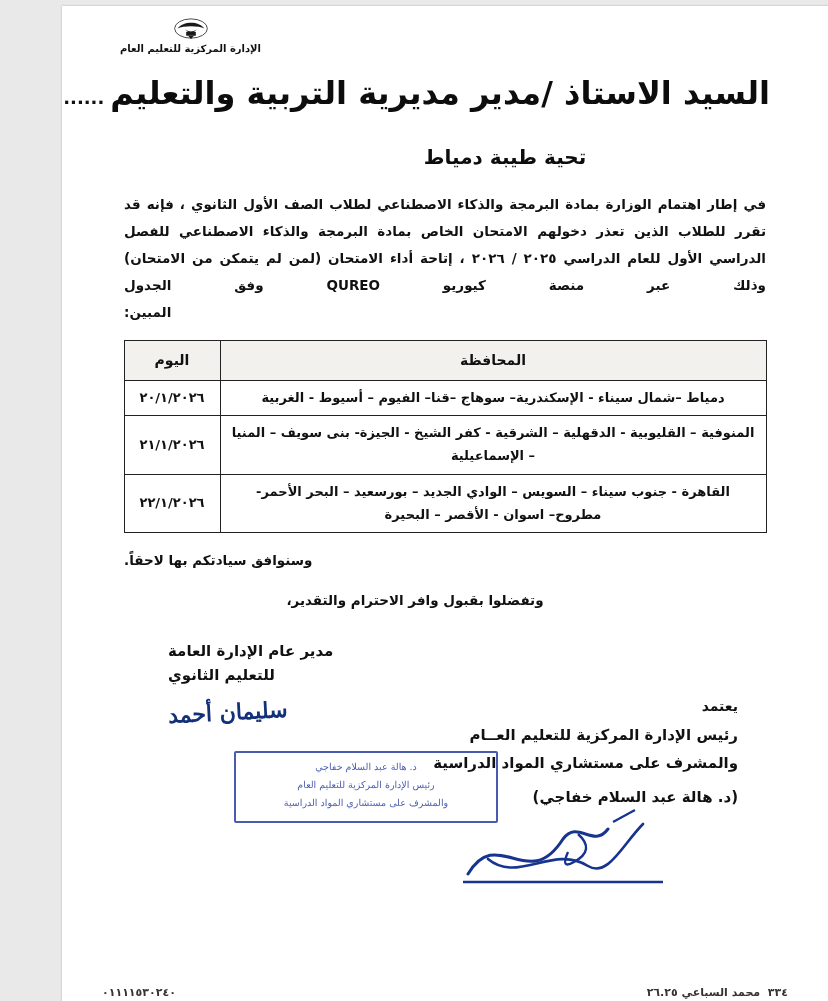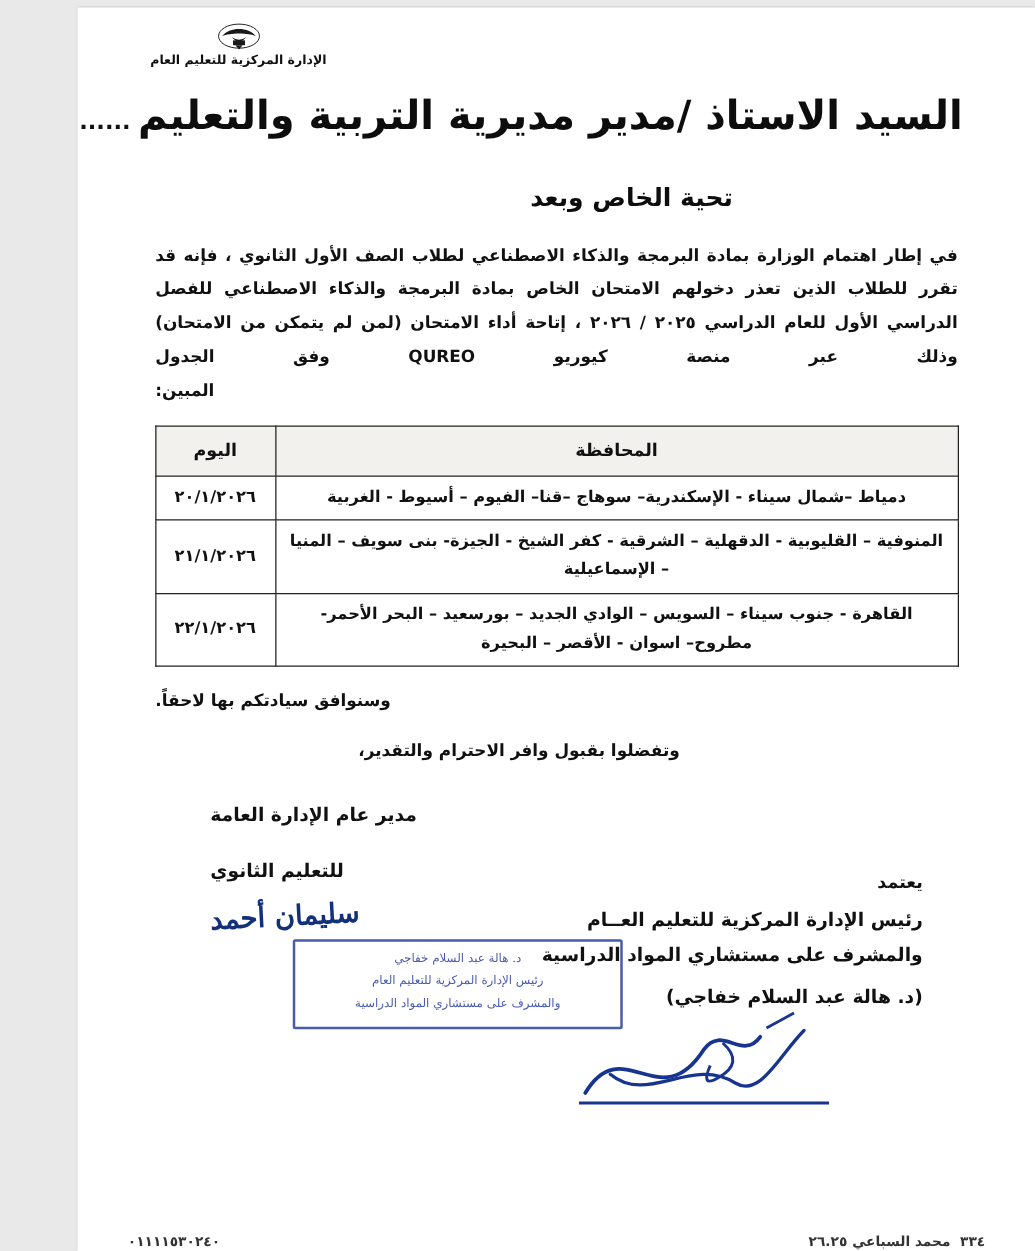--- a/index.html
+++ b/index.html
@@ -169,21 +169,21 @@
   
   .sig-right {
     margin: 26px 70px 0 0;
     text-align: left;
     padding-left: 78px;
     font-size: 15px;
     font-weight: bold;
     line-height: 1.6;
     color: #111;
   }
-  .sig-right .l2 { display: block; margin-top: 21px; }
+  .sig-right .l2 { display: block; }
 
   .signature-script {
     margin-top: 8px;
     font-family: "DejaVu Serif", serif;
     font-size: 22px;
     color: #12317a;
     transform: rotate(-3deg);
     display: inline-block;
     letter-spacing: 1px;
   }
@@ -277,21 +277,21 @@
         <div class="letterhead-text">الإدارة المركزية للتعليم العام</div>
       </div>
     </div>
 
     <div class="title-row">
       <div class="title-main">السيد الاستاذ /مدير مديرية التربية والتعليم</div>
       <div class="title-dots">.........</div>
       <div class="title-sub-paren">( جميع المديريات )</div>
     </div>
 
-    <div class="greeting">تحية الخاص وبعد</div>
+    <div class="greeting">تحية طيبة دمياط</div>
 
     <div class="body-par">
       <span>في إطار اهتمام الوزارة بمادة البرمجة والذكاء الاصطناعي لطلاب الصف الأول الثانوي ، فإنه قد تقرر للطلاب الذين تعذر دخولهم الامتحان الخاص بمادة البرمجة والذكاء الاصطناعي للفصل الدراسي الأول للعام الدراسي ٢٠٢٥ / ٢٠٢٦ ، إتاحة أداء الامتحان (لمن لم يتمكن من الامتحان) وذلك عبر منصة كيوريو QUREO وفق الجدول</span>
       <span class="lastline">المبين:</span>
     </div>
 
     <table class="sched">
       <colgroup>
         <col class="c-gov">
         <col class="c-day">

